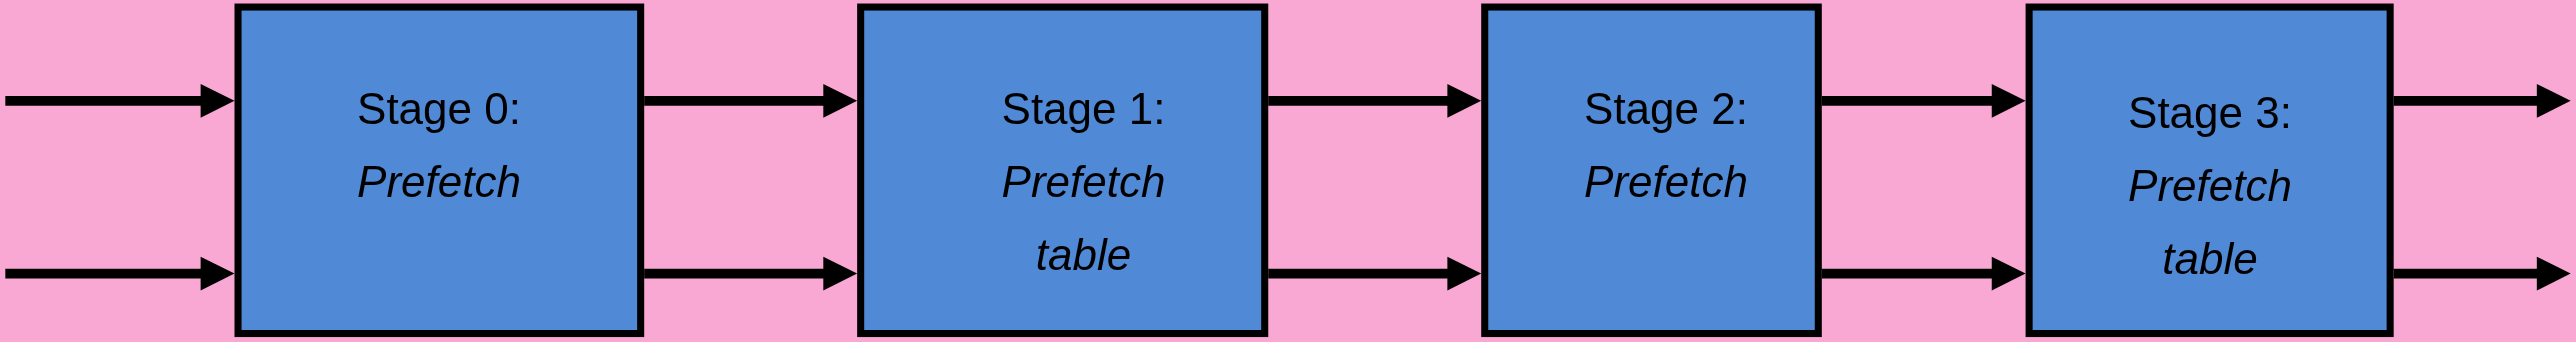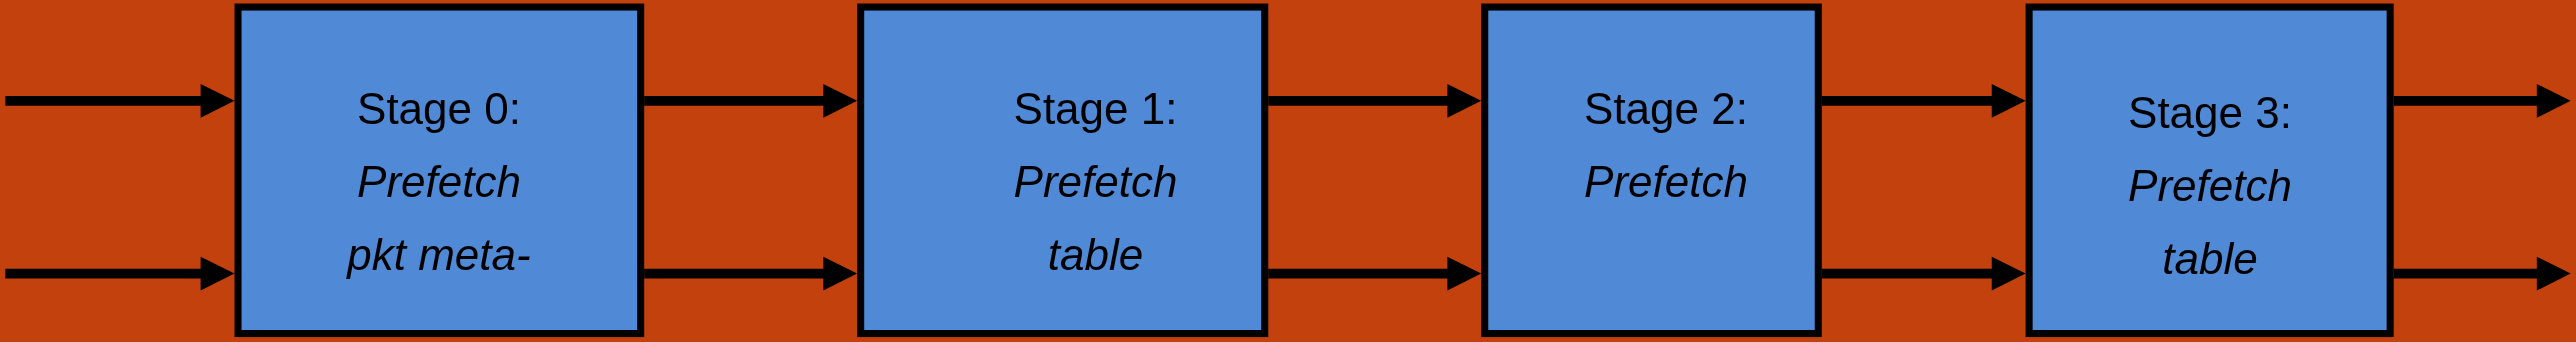--- a/index.html
+++ b/index.html
@@ -7,21 +7,21 @@
     padding: 0;
     background: #ffffff;
   }
   body {
     font-family: "Liberation Sans", "DejaVu Sans", sans-serif;
   }
   #diagram-root {
     position: relative;
     width: 2576px;
     height: 342px;
-    background: #c2410c;
+    background: #f9a8d4;
     overflow: hidden;
   }
   #pipeline-svg {
     position: absolute;
     left: 0;
     top: 0;
     width: 2576px;
     height: 342px;
     display: block;
   }
@@ -115,23 +115,22 @@
           <line class="flow-line" x1="3394" y1="388" x2="3601" y2="388"></line>
           <polygon class="flow-head" points="3597,364 3645,388 3597,412"></polygon>
         </g>
       </g>
   </svg>
 
   <div id="labels-layer">
       <div class="stage-label" style="left: 234px; top: 72px; width: 410px;">
         <div class="stage-line title">Stage 0:</div>
         <div class="stage-line detail">Prefetch</div>
-        <div class="stage-line detail">pkt meta-</div>
       </div>
-      <div class="stage-label" style="left: 857px; top: 72px; width: 453px; margin-left: 12px;">
+      <div class="stage-label" style="left: 857px; top: 72px; width: 453px;">
         <div class="stage-line title">Stage 1:</div>
         <div class="stage-line detail">Prefetch</div>
         <div class="stage-line detail">table</div>
       </div>
       <div class="stage-label" style="left: 1481px; top: 72px; width: 370px;">
         <div class="stage-line title">Stage 2:</div>
         <div class="stage-line detail">Prefetch</div>
       </div>
       <div class="stage-label" style="left: 2026px; top: 76px; width: 368px;">
         <div class="stage-line title">Stage 3:</div>

